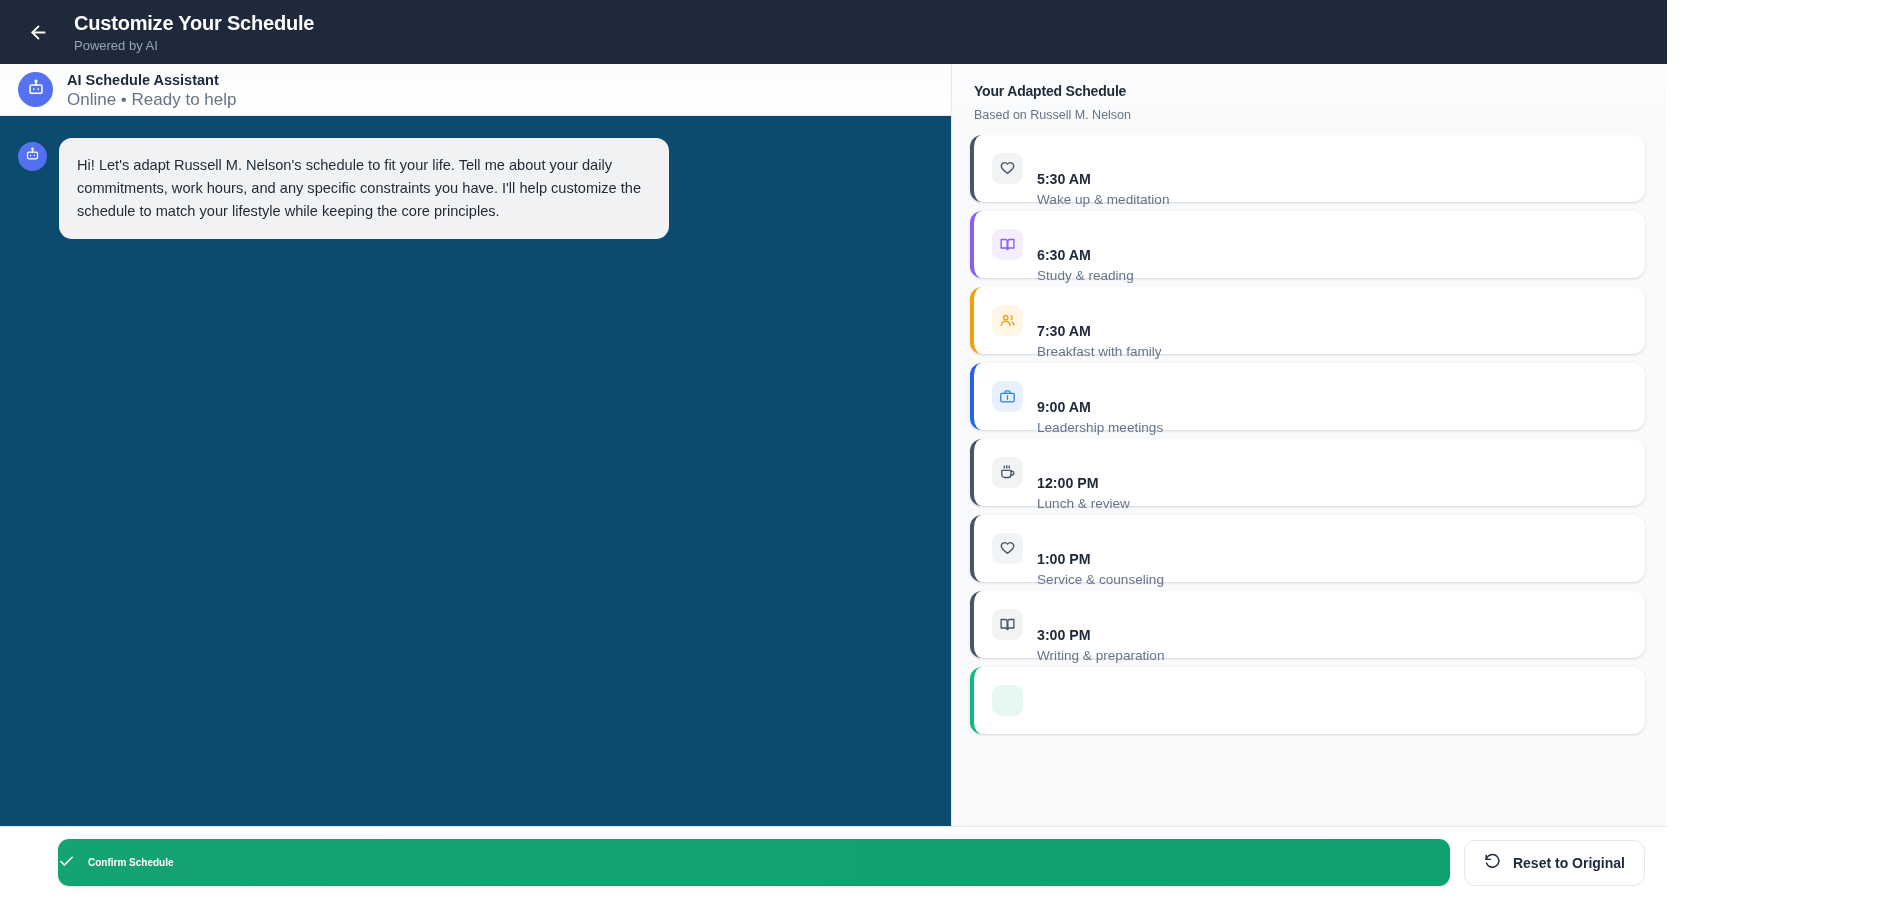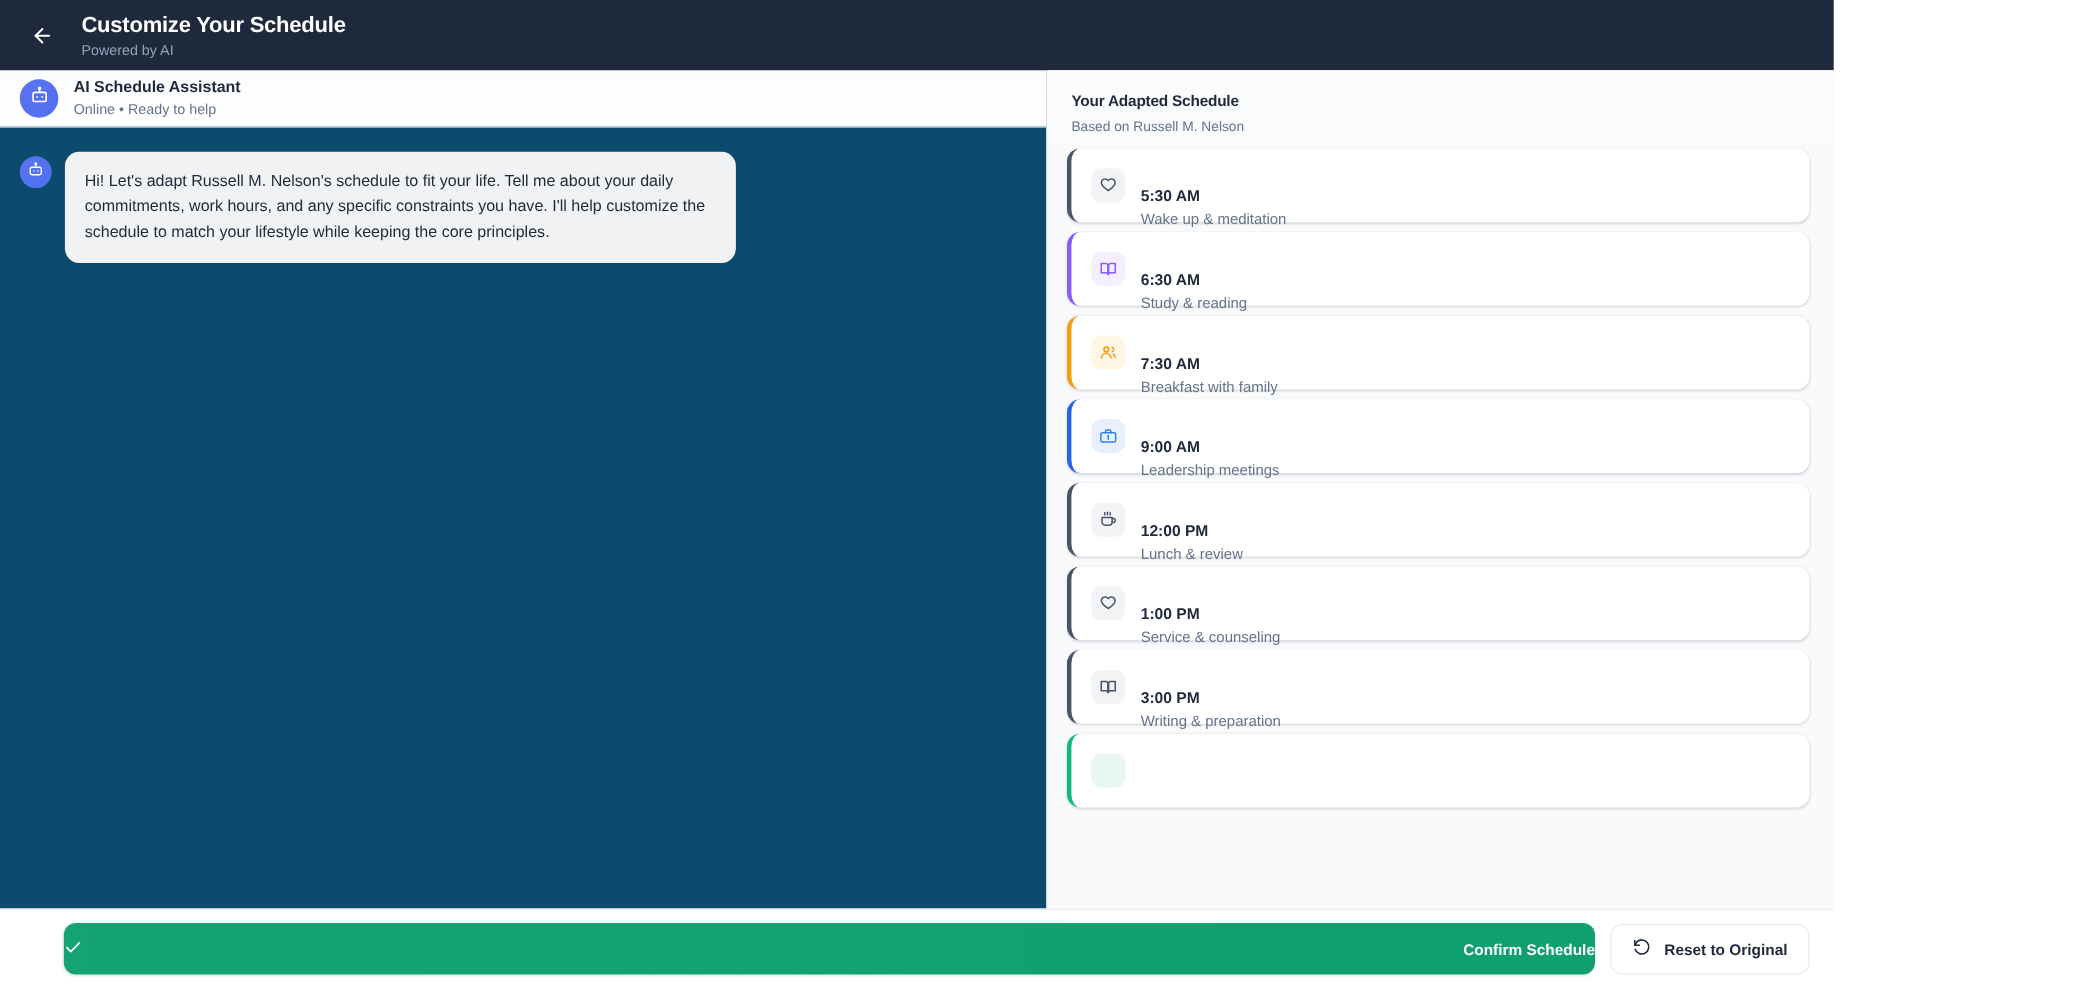--- a/index.html
+++ b/index.html
@@ -37,21 +37,21 @@
     height:52px; flex:0 0 52px; display:flex; align-items:center; gap:14px;
     padding:0 18px; border-bottom:1px solid #e8ecf1;
     background:linear-gradient(180deg,#fbfcfd 0%, #ffffff 100%);
   }
   .avatar-lg {
     width:35px; height:35px; border-radius:50%; flex:0 0 35px;
     background:linear-gradient(135deg,#5b74f0 0%, #4f6ef0 100%);
     display:flex; align-items:center; justify-content:center;
   }
   .assistant-name { font-size:14.5px; font-weight:bold; color:#1e293b; line-height:17px; }
-  .assistant-status { font-size:13px; color:#64748b; margin-top:4px; line-height:14px; }
+  .assistant-status { font-size:17px; color:#64748b; margin-top:4px; line-height:14px; }
 
   .messages { flex:1; padding:22px 18px 10px 18px; overflow:hidden; }
   .msg-row { display:flex; align-items:flex-start; gap:12px; }
   .avatar-sm {
     width:29px; height:29px; border-radius:50%; flex:0 0 29px; margin-top:4px;
     background:linear-gradient(135deg,#5b74f0 0%, #4f6ef0 100%);
     display:flex; align-items:center; justify-content:center;
   }
   .bubble {
     background:#f1f2f4; border-radius:13px; padding:16px 18px;
@@ -85,22 +85,22 @@
   .card-activity { font-size:13.6px; color:#64748b; margin-top:4px; line-height:16px; }
 
   
   .footer {
     flex:0 0 72px; height:72px; border-top:1px solid #e2e8f0; background:#ffffff;
     display:flex; align-items:center; gap:14px; padding:0 22px;
   }
   .confirm-btn {
     flex:1; height:47px; border-radius:11px; border:none; cursor:pointer;
     background:linear-gradient(90deg,#16a374 0%, #0fa06e 100%);
-    color:#ffffff; font-size:14px; font-weight:bold;
-    display:flex; align-items:center; justify-content:space-between; gap:13px;
+    color:#ffffff; font-size:10px; font-weight:bold;
+    display:flex; align-items:center; justify-content:flex-start; gap:13px;
     font-family:"Liberation Sans", sans-serif;
     box-shadow:0 1px 3px rgba(15,23,42,.12);
     margin-left:36px;
   }
   .reset-btn {
     flex:0 0 auto; height:46px; border-radius:11px; cursor:pointer;
     border:1px solid #e2e8f0; background:#ffffff;
     color:#1e293b; font-size:14px; font-weight:bold;
     display:flex; align-items:center; gap:12px; padding:0 19px;
     font-family:"Liberation Sans", sans-serif;

